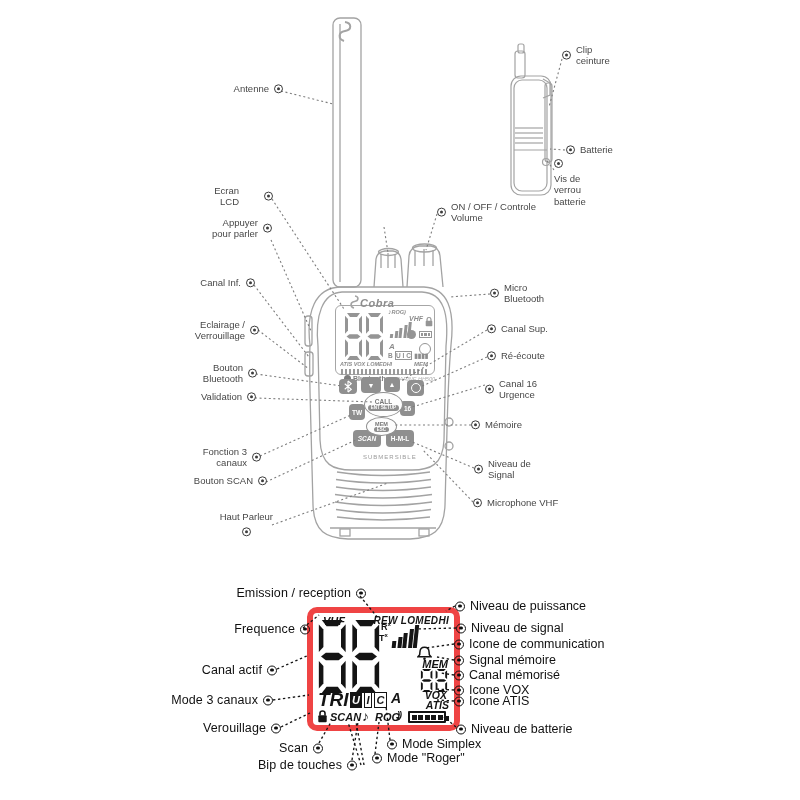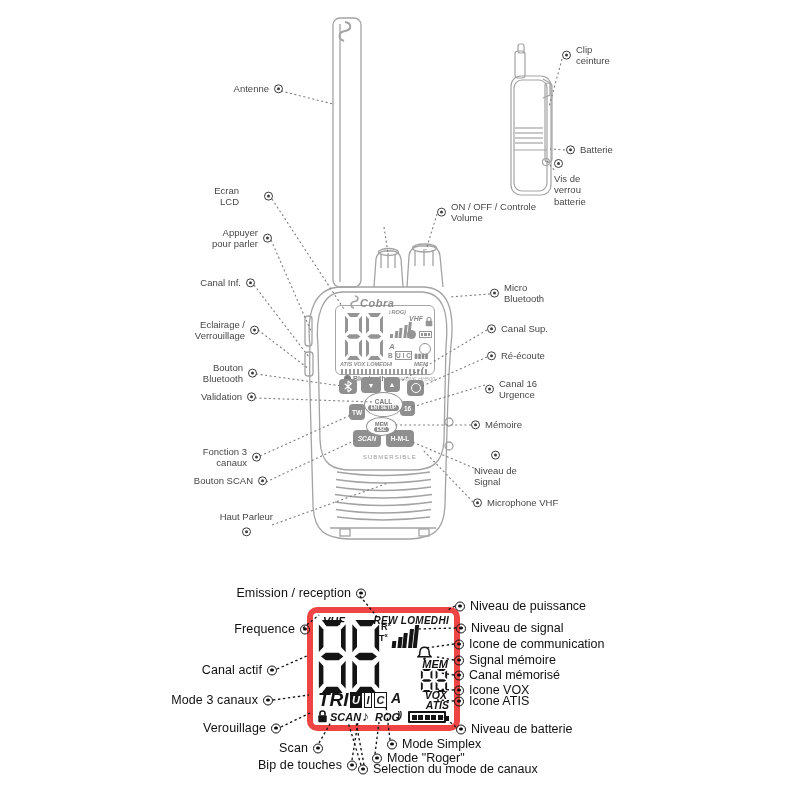--- a/index.html
+++ b/index.html
@@ -192,21 +192,21 @@
 
 <div class="co co-l" style="right:517px;top:89px;">
       <span class="lbl">Antenne</span>
       <span class="dot"></span>
     </div>
 <div class="co co-l" style="right:527px;top:196px;gap:25px;">
       <span class="lbl">Ecran
 LCD</span>
       <span class="dot"></span>
     </div>
-<div class="co co-l" style="right:528px;top:238px;align-items:center;">
+<div class="co co-l" style="right:528px;top:228px;align-items:center;">
       <span class="lbl">Appuyer
 pour parler</span>
       <span class="dot"></span>
     </div>
 <div class="co co-l" style="right:545px;top:283px;">
       <span class="lbl">Canal Inf.</span>
       <span class="dot"></span>
     </div>
 <div class="co co-l" style="right:541px;top:330px;">
       <span class="lbl">Eclairage /
@@ -257,21 +257,21 @@
     </div>
 <div class="co" style="left:485px;top:389px;">
       <span class="dot"></span>
       <span class="lbl">Canal 16
 Urgence</span>
     </div>
 <div class="co" style="left:471px;top:425px;">
       <span class="dot"></span>
       <span class="lbl">Mémoire</span>
     </div>
-<div class="co" style="left:474px;top:469px;flex-direction:column;">
+<div class="co" style="left:474px;top:469px;">
       <span class="dot"></span>
       <span class="lbl">Niveau de
 Signal</span>
     </div>
 <div class="co" style="left:473px;top:503px;">
       <span class="dot"></span>
       <span class="lbl">Microphone VHF</span>
     </div>
 
 <div class="co" style="left:562px;top:55px;">
@@ -402,24 +402,20 @@
     </div>
 
 <div class="co bb" style="left:387px;top:744px;">
       <span class="dot"></span>
       <span class="lbl">Mode Simplex</span>
     </div>
 <div class="co bb" style="left:372px;top:758px;">
       <span class="dot"></span>
       <span class="lbl">Mode "Roger"</span>
     </div>
-<div class="co bb" style="left:358px;top:769px;">
-      <span class="dot"></span>
-      <span class="lbl">Selection du mode de canaux</span>
-    </div>
 
 <svg class="overlay" width="800" height="800" viewBox="0 0 800 800">
   <g stroke="#7d7d7d" stroke-width="1.1" stroke-dasharray="2 2.6" fill="none">
     <line x1="281" y1="91" x2="333" y2="104"></line>
     <line x1="272" y1="199" x2="344" y2="309"></line>
     <line x1="271" y1="240" x2="311" y2="331"></line>
     <line x1="254" y1="285" x2="309" y2="357"></line>
     <line x1="258" y1="330" x2="309" y2="369"></line>
     <line x1="256" y1="374" x2="342" y2="386"></line>
     <line x1="255" y1="398" x2="374" y2="402"></line>

